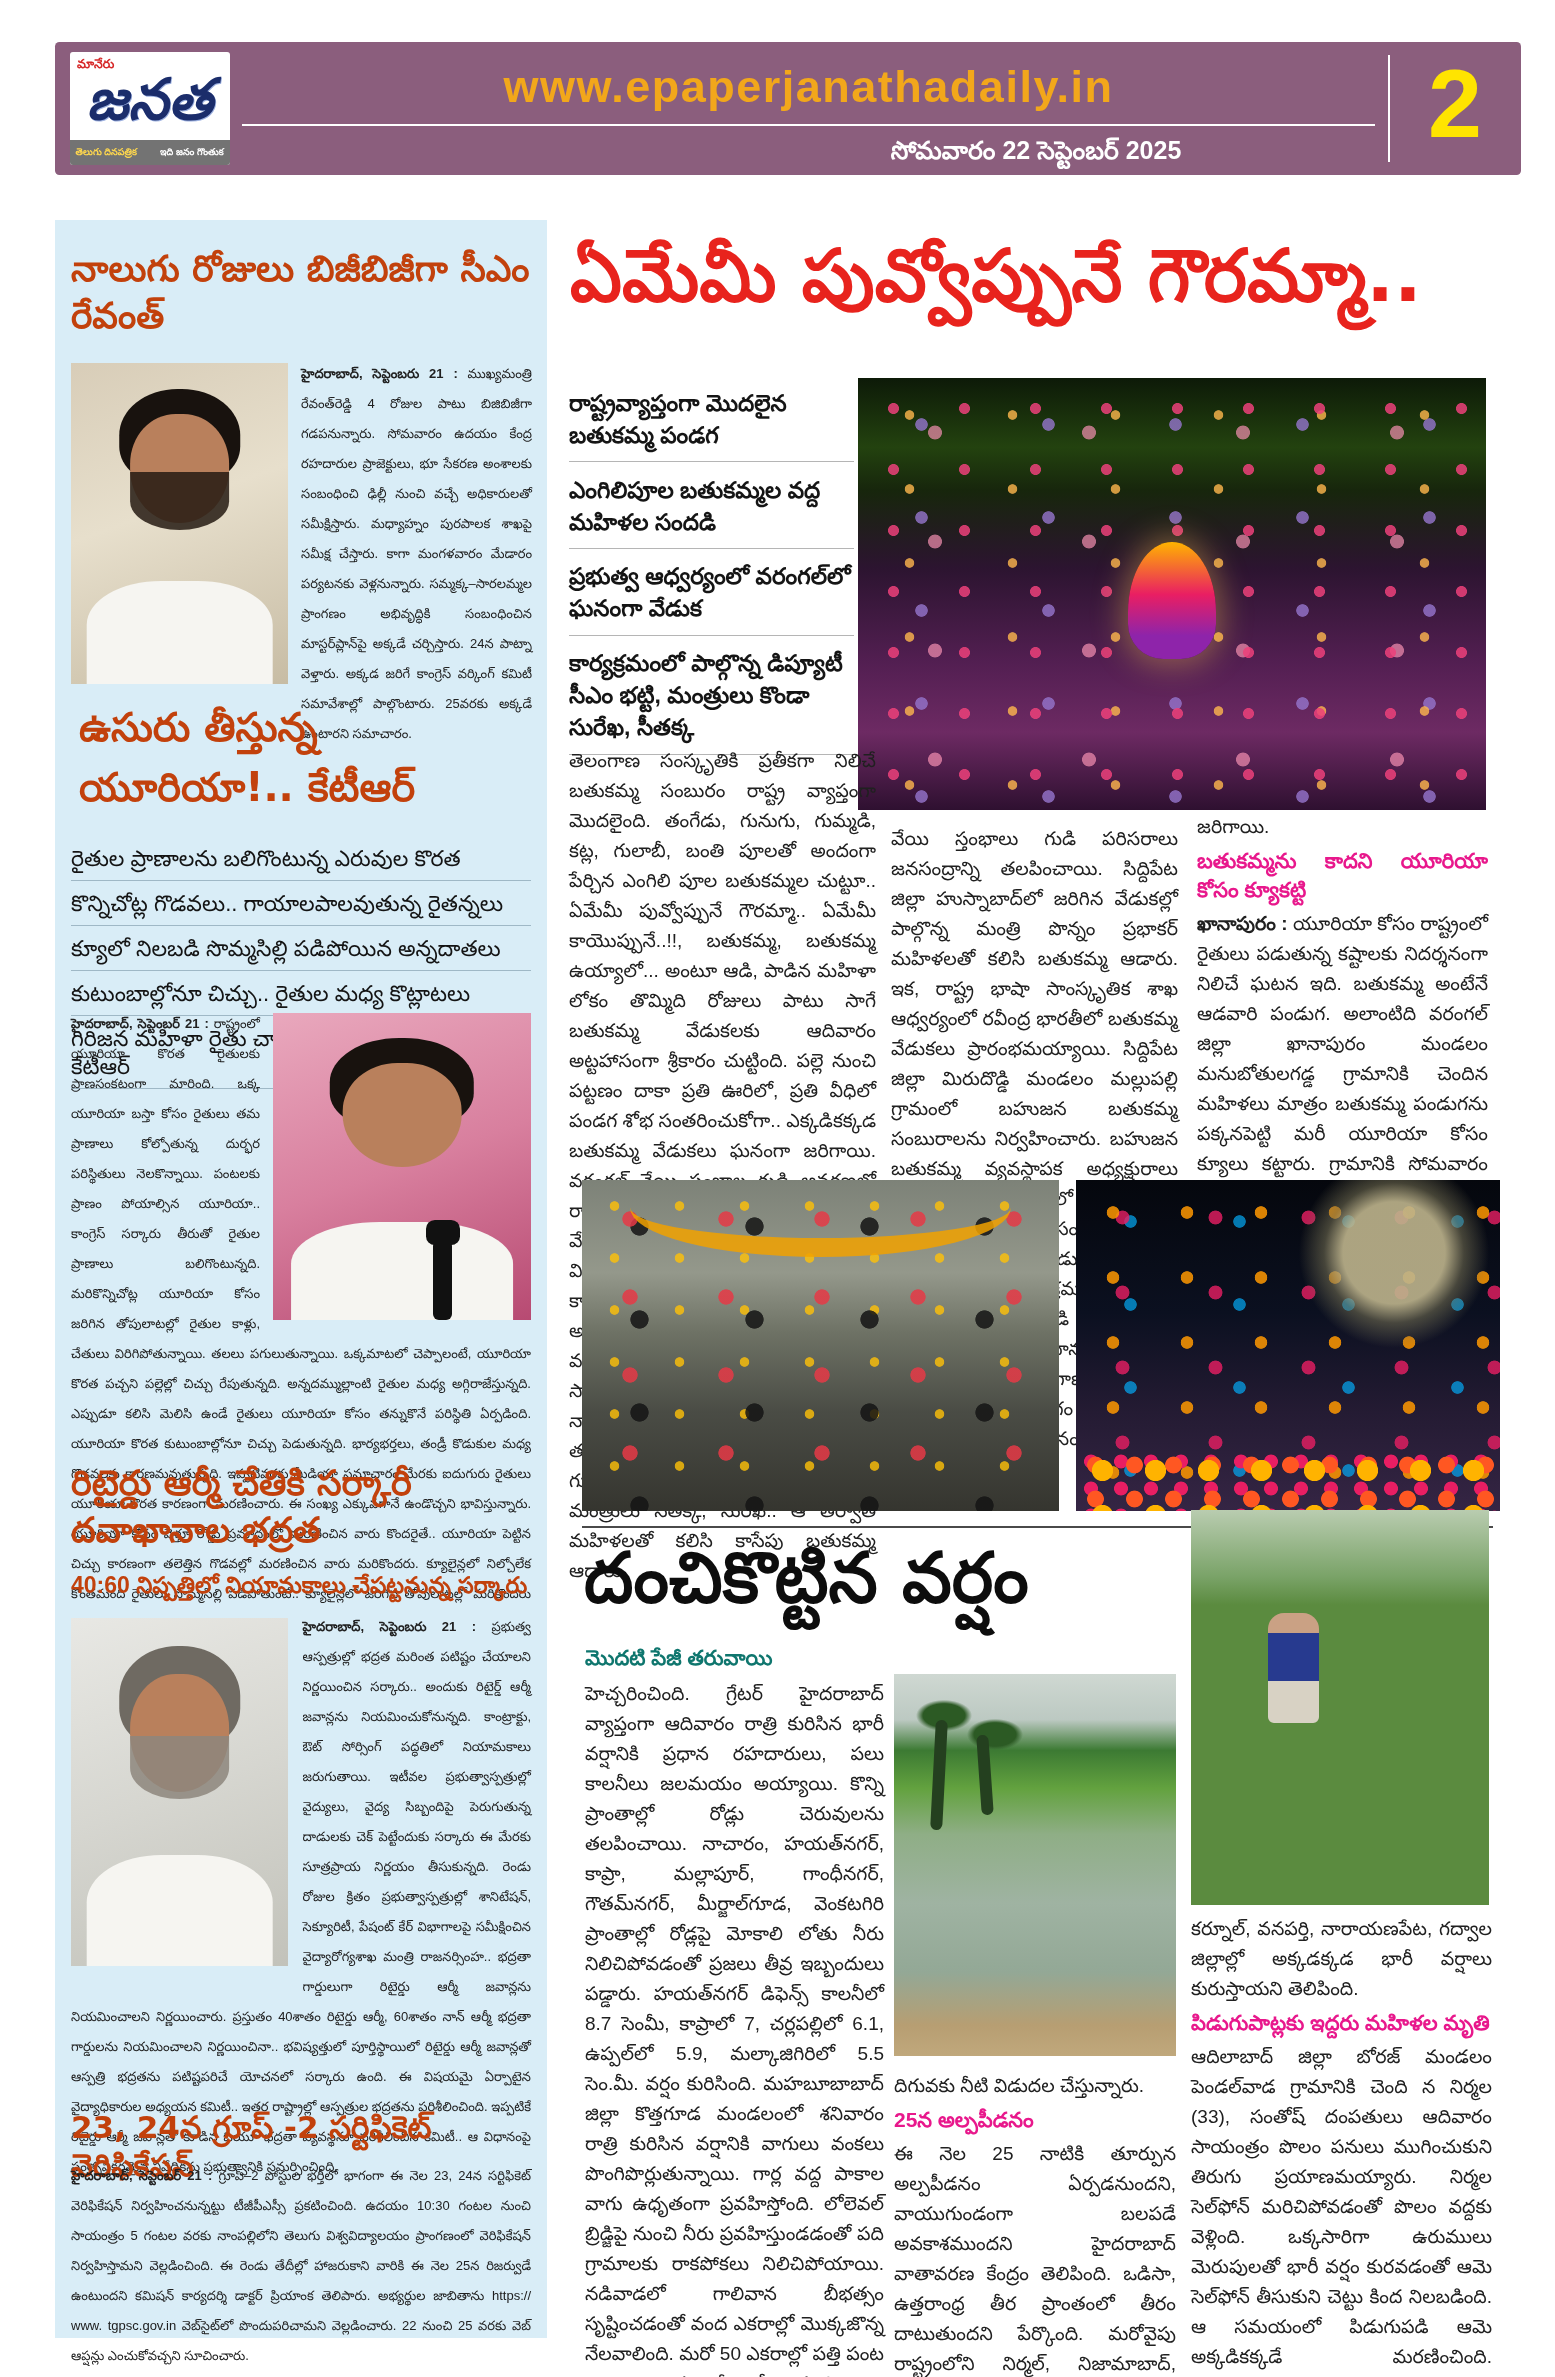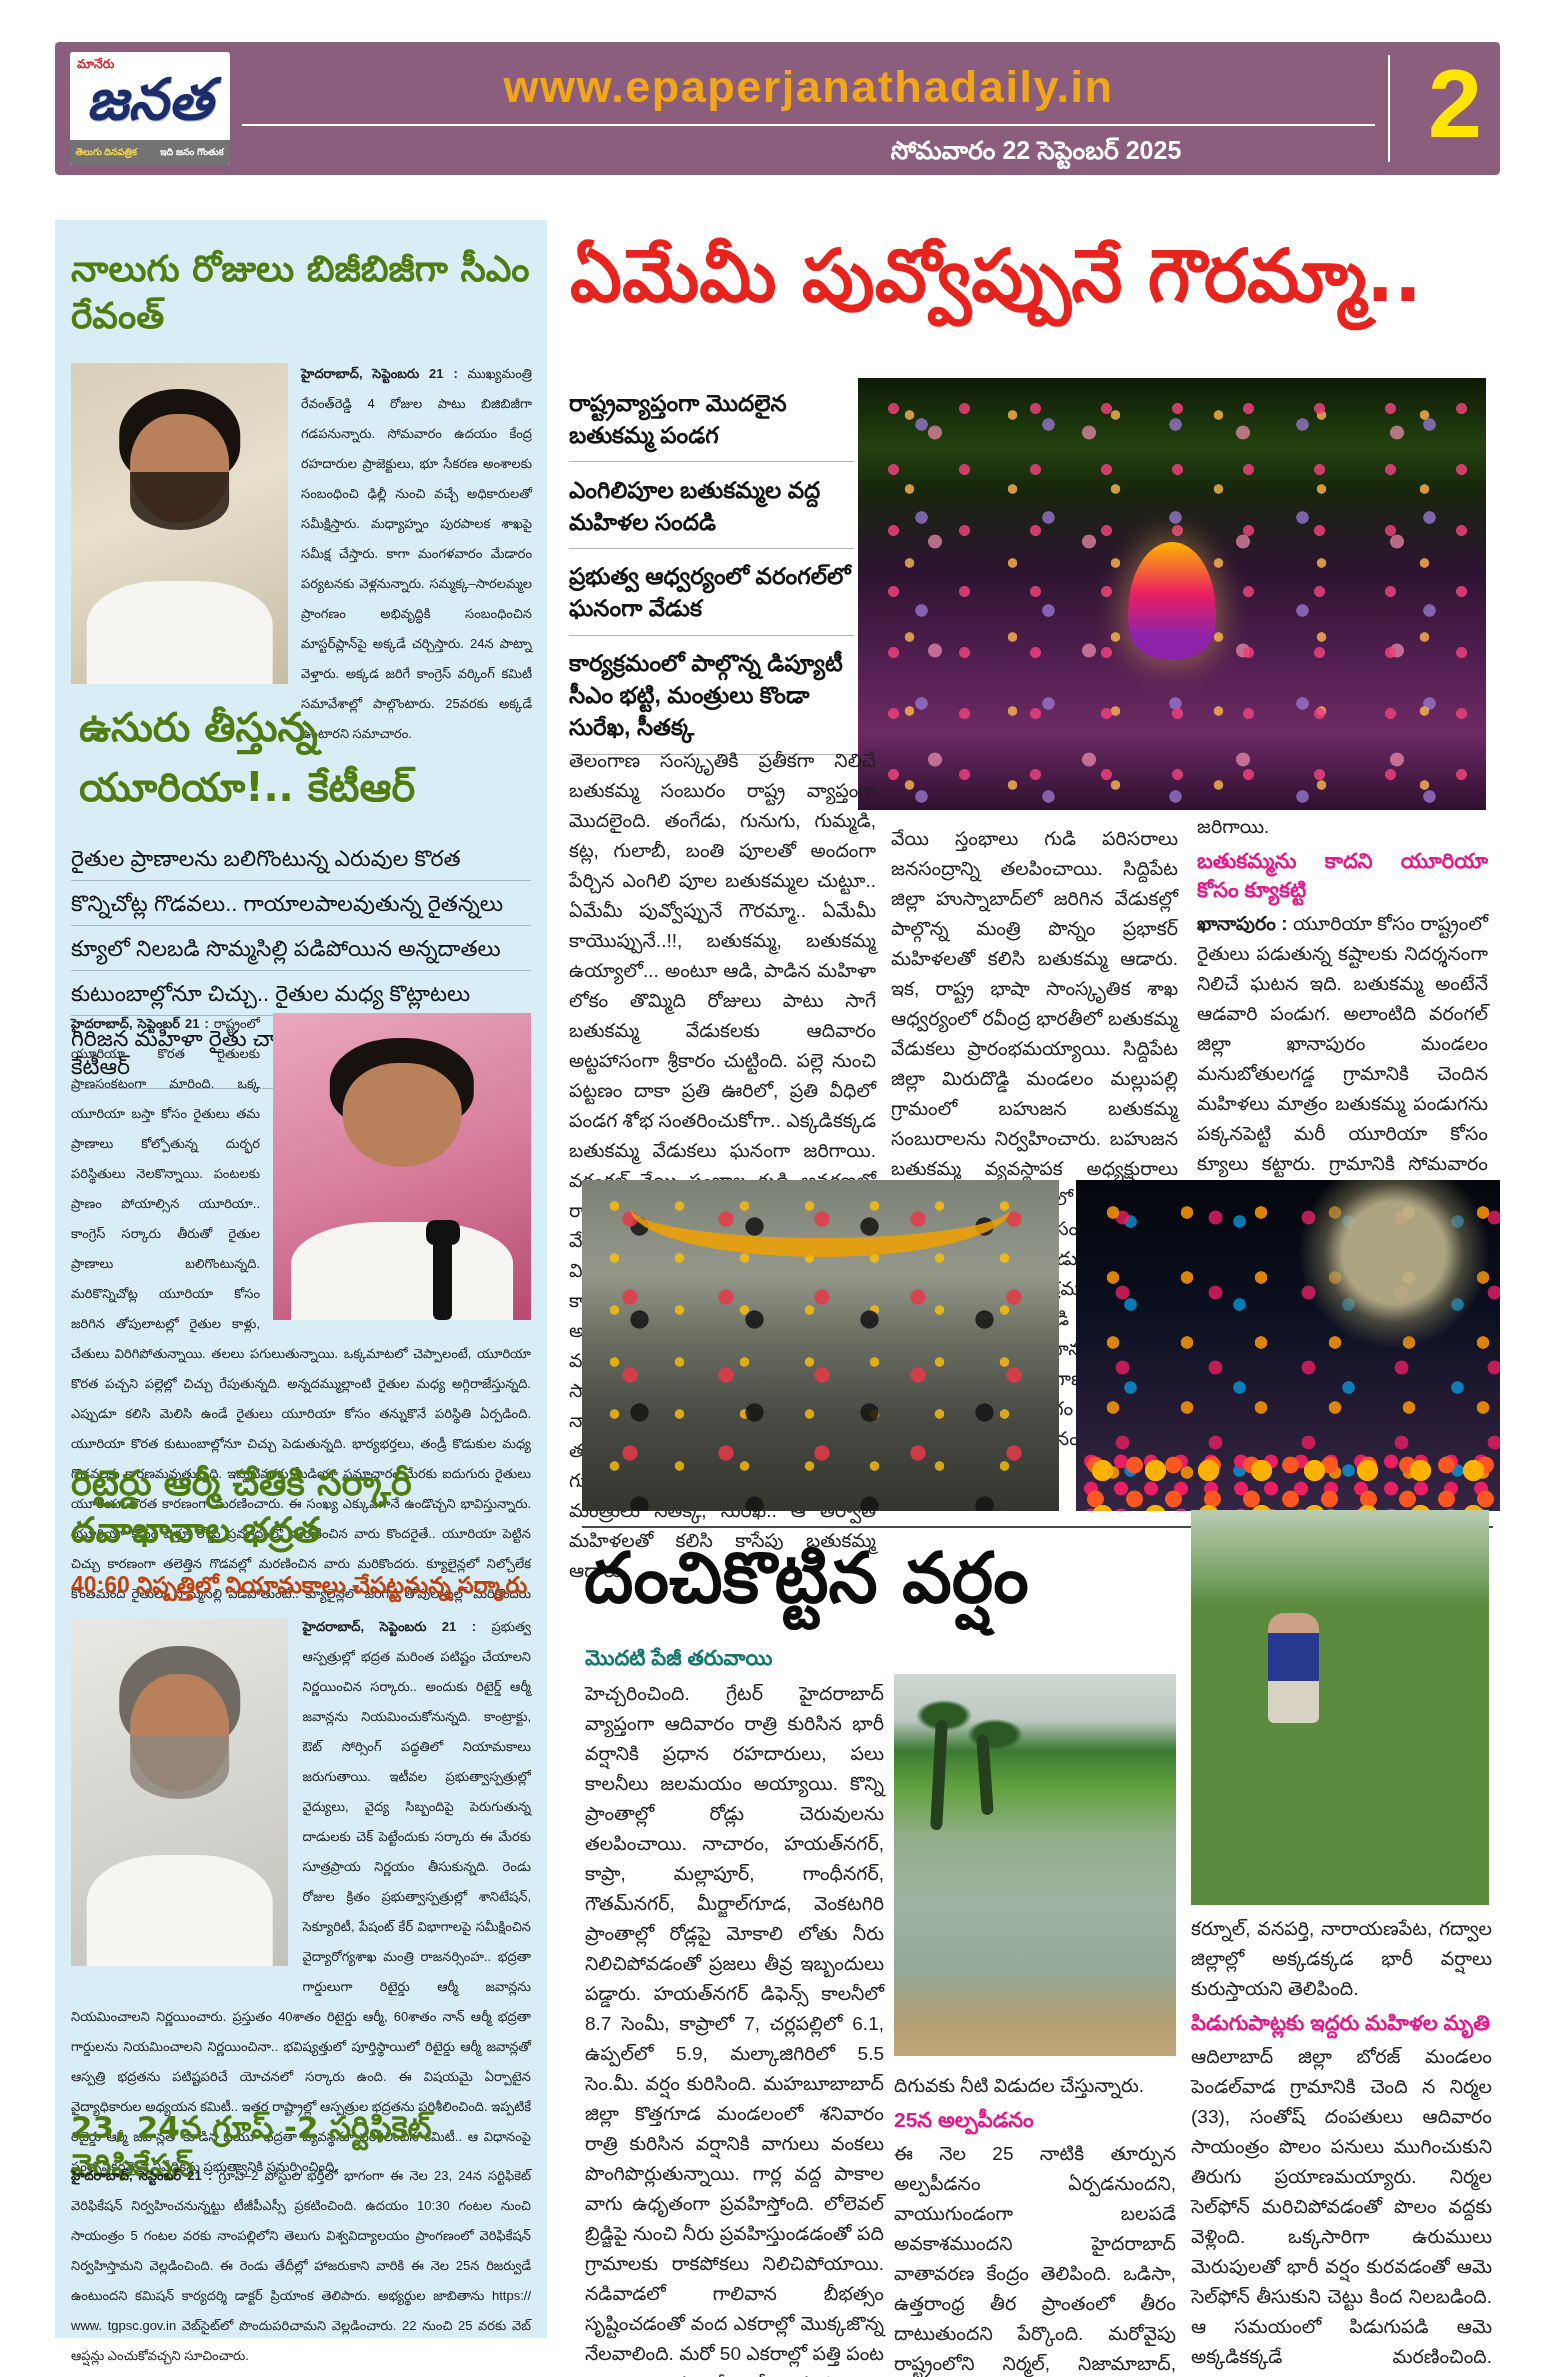--- a/index.html
+++ b/index.html
@@ -1,35 +1,35 @@
 <!DOCTYPE html>
 <html style="font-size:11.7px"><head>
 <meta charset="utf-8">
 <style>
   html,body{margin:0;padding:0;background:#ffffff;}
   body{width:1556px;height:2377px;position:relative;font-family:"Liberation Sans",sans-serif;color:#1c1c1c;}
   .abs{position:absolute;}
   .just{text-align:justify;text-justify:inter-word;}
   
-  .banner{left:55px;top:42px;width:1445px;height:133px;background:#8b5e7d;border-radius:4.4px;}
+  .banner{left:55px;top:42px;width:1445px;height:133px;background:#8b5e7d;border-radius:4.4px;padding-left:21px;}
   .logo-box{left:14.6px;top:10.2px;width:160px;height:113px;background:#ffffff;border-radius:2.9px;overflow:hidden;}
   .logo-top{left:7.3px;top:4.4px;font-size:12.4px;color:#d62828;font-weight:bold;}
   .logo-main{left:0;top:16px;width:160px;text-align:center;font-size:57px;line-height:63px;font-weight:bold;font-style:italic;color:#1b2d6b;text-shadow:0.7px 0.7px 0 #9db1e0;}
   .logo-strip{left:0;bottom:0;width:160px;height:25px;background:#737373;display:flex;align-items:center;justify-content:space-between;padding:0 5.9px;box-sizing:border-box;}
   .logo-strip span{font-size:9.5px;font-weight:bold;}
   .logo-tag-l{color:#ffd84d;}
   .logo-tag-r{color:#ffffff;}
   .site-url{left:190px;top:19px;width:1127px;text-align:center;font-size:45px;font-weight:bold;color:#f2a71b;letter-spacing:1.5px;}
   .banner-line{left:187px;top:82px;width:1133px;height:2.2px;background:#ffffff;}
   .banner-date{left:659px;top:94px;width:644px;text-align:center;font-size:25px;font-weight:bold;color:#ffffff;}
   .banner-sep{left:1333px;top:13px;width:2.2px;height:107px;background:#ffffff;}
   .page-num{left:1345px;top:5.9px;width:110px;text-align:center;font-size:97px;font-weight:bold;color:#ffe400;}
   
   .side-panel{left:55px;top:220px;width:492px;height:2118px;background:#d9edf7;}
-  .s-head{position:absolute;left:16px;width:460px;font-weight:bold;color:#4d7c0f;font-family:"DejaVu Sans","Liberation Sans",sans-serif;}
+  .s-head{position:absolute;left:16px;width:460px;font-weight:bold;color:#c2410c;font-family:"DejaVu Sans","Liberation Sans",sans-serif;}
   .s1-head{top:25px;font-size:36px;line-height:47px;}
   .s2-head{top:477px;font-size:40px;line-height:60px;margin-left:8px;}
   .s3-head{top:1240px;font-size:35px;line-height:47px;}
   .s4-head{top:1888px;font-size:31px;line-height:38px;}
   .deck-list{position:absolute;left:16px;top:616px;width:460px;}
   .deck-item{font-size:22px;font-weight:normal;color:#141414;padding:8.8px 0 7.3px 0;border-bottom:1.5px solid #9fb8c6;line-height:28px;}
   .pink{color:#c2410c;}
   .s3-deck{position:absolute;left:16px;top:1351px;width:460px;font-size:23px;font-weight:bold;line-height:29px;}
   .s-body{position:absolute;font-size:13px;line-height:30px;color:#202020;}
   .s1-photo{left:16px;top:143px;width:217px;height:321px;}

